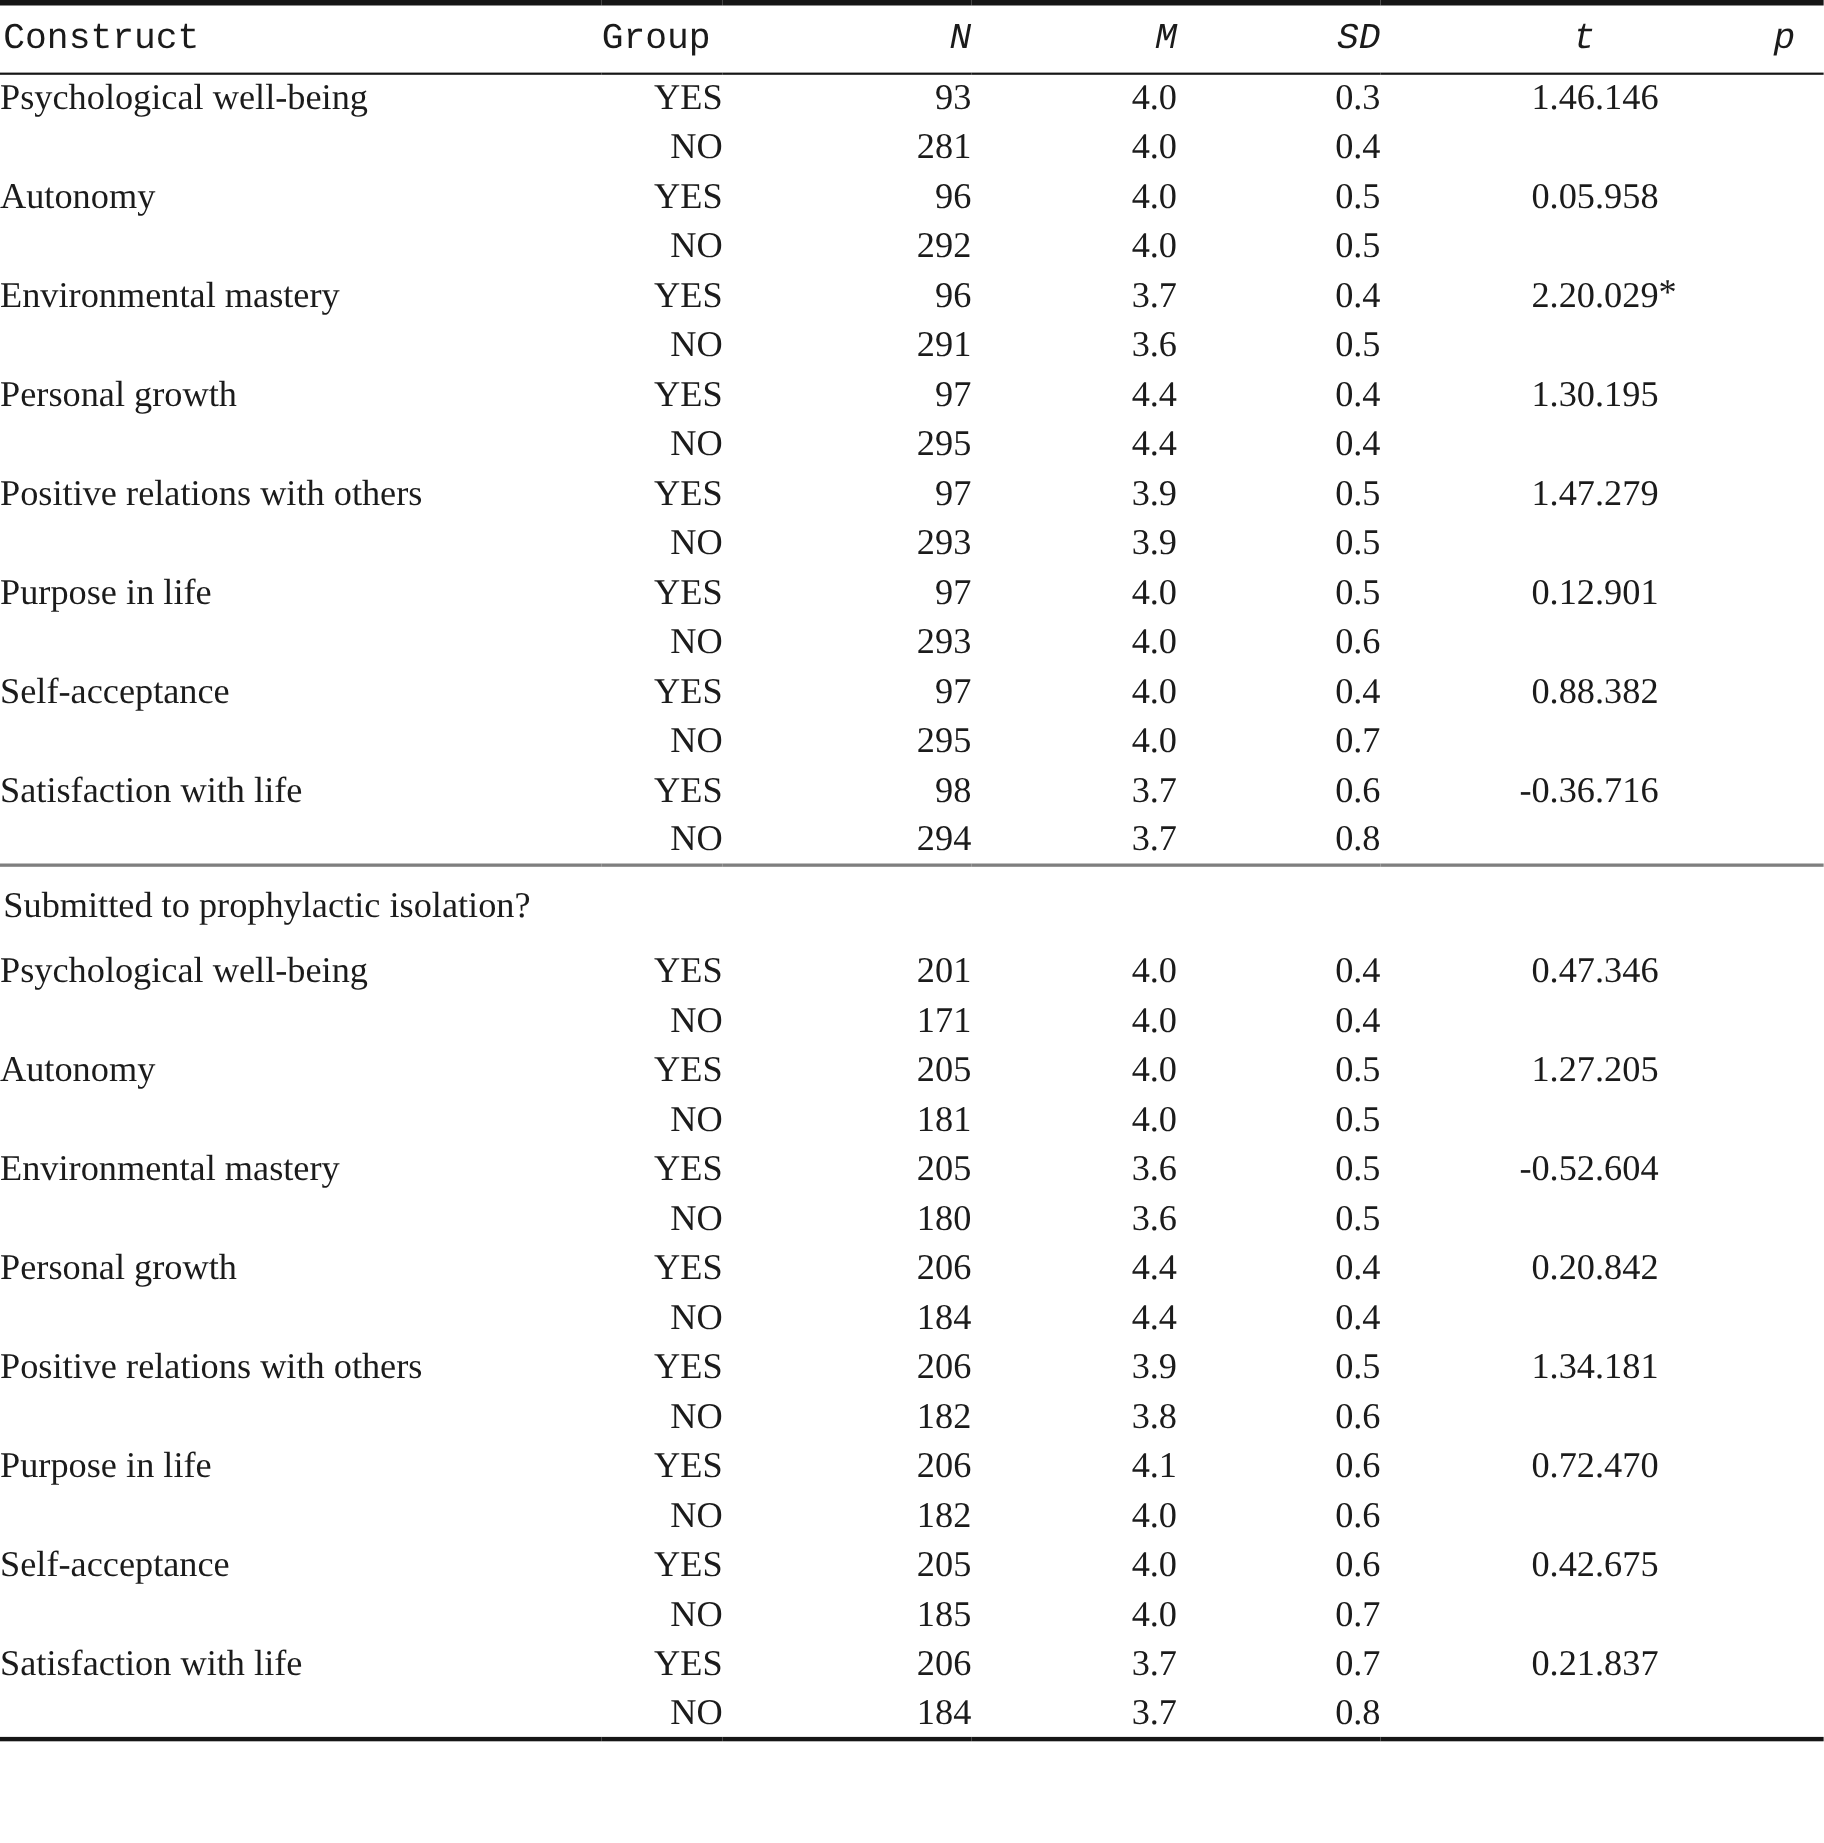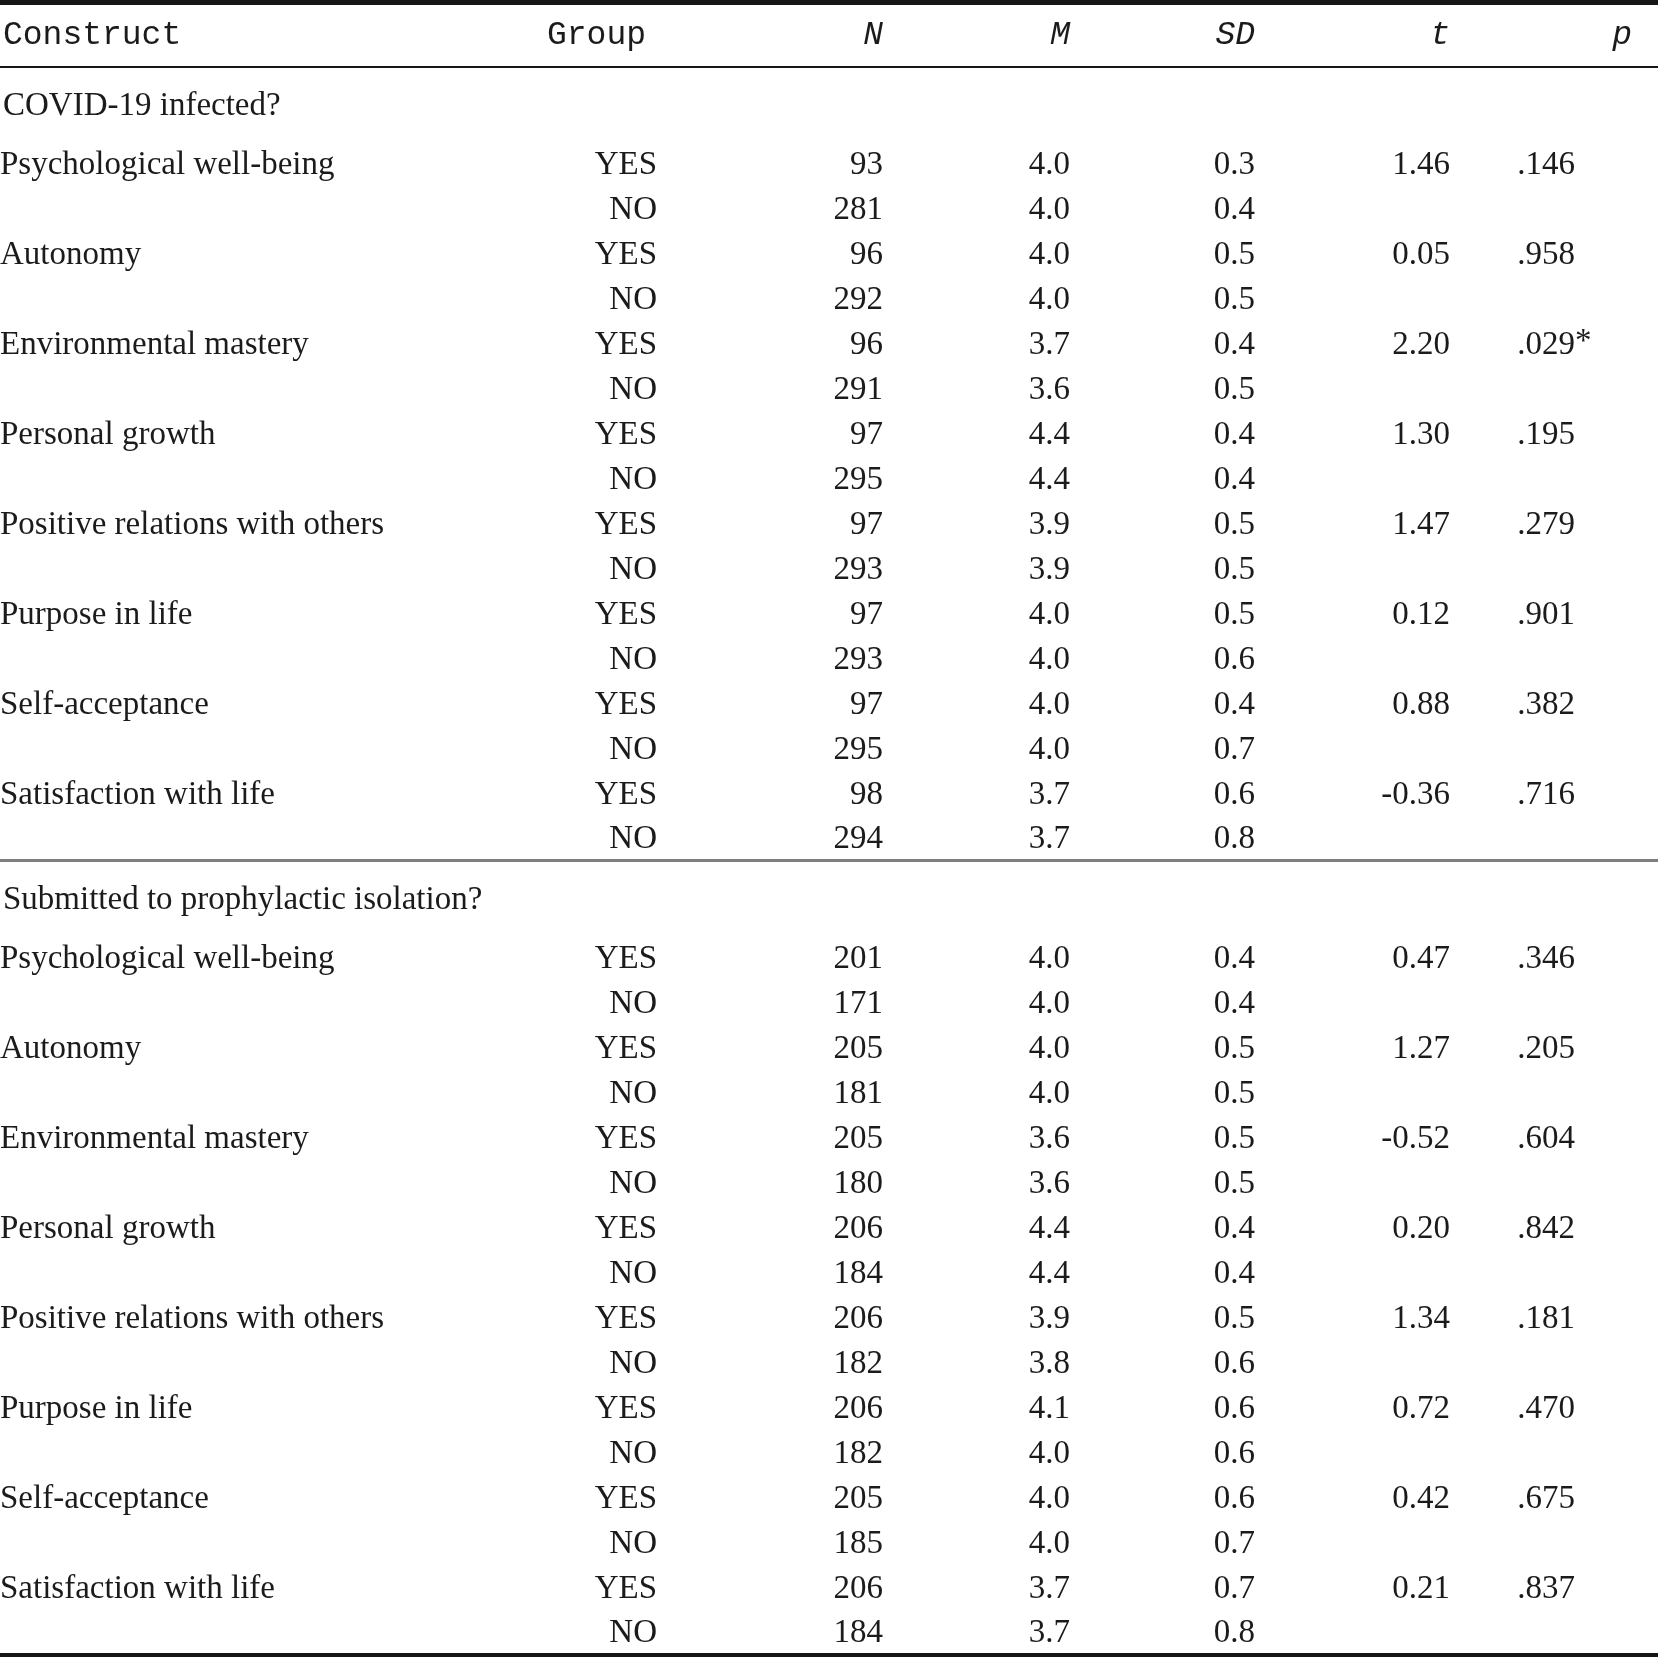--- a/index.html
+++ b/index.html
@@ -44,21 +44,21 @@
   th.h-p         { padding-right: 26px; }
 
   tr.section-title-row { height: 74px; }
   tr.section-start { border-top: 3px solid #7f7f7f; }
   td.section-title { text-align: left; padding-left: 3px; }
 
   tr.data-row { height: 45px; }
   td.cell-construct { text-align: left; }
   td.cell-group     { text-align: right; }
   td.cell-n, td.cell-m, td.cell-sd, td.cell-t { text-align: right; }
-  td.cell-p { text-align: center; padding-right: 16px; }
+  td.cell-p { text-align: left; padding-right: 16px; }
 
   .pwrap { position: relative; display: inline-block; }
   .pwrap .star {
     position: absolute;
     left: 100%;
     top: -3px;
     data-name: sig;
   }
 </style>
 </head>
@@ -79,23 +79,20 @@
       <th class="h-construct" data-name="column-header-construct">Construct</th>
       <th class="h-group" data-name="column-header-group">Group</th>
       <th class="h-stat" data-name="column-header-n">N</th>
       <th class="h-stat" data-name="column-header-m">M</th>
       <th class="h-stat" data-name="column-header-sd">SD</th>
       <th class="h-stat" data-name="column-header-t">t</th>
       <th class="h-stat h-p" data-name="column-header-p">p</th>
     </tr>
   </thead>
   <tbody data-name="table-body">
-      <tr class="section-title-row" data-name="section-header-row">
-        <td class="section-title" data-name="section-title" colspan="7">COVID-19 infected?</td>
-      </tr>
       <tr class="data-row" data-name="table-row">
         <td class="cell-construct" data-name="construct-cell">Psychological well-being</td>
         <td class="cell-group" data-name="group-cell">YES</td>
         <td class="cell-n" data-name="n-cell">93</td>
         <td class="cell-m" data-name="m-cell">4.0</td>
         <td class="cell-sd" data-name="sd-cell">0.3</td>
         <td class="cell-t" data-name="t-cell">1.46</td>
         <td class="cell-p" data-name="p-cell">.146</td>
       </tr>
       <tr class="data-row" data-name="table-row">

